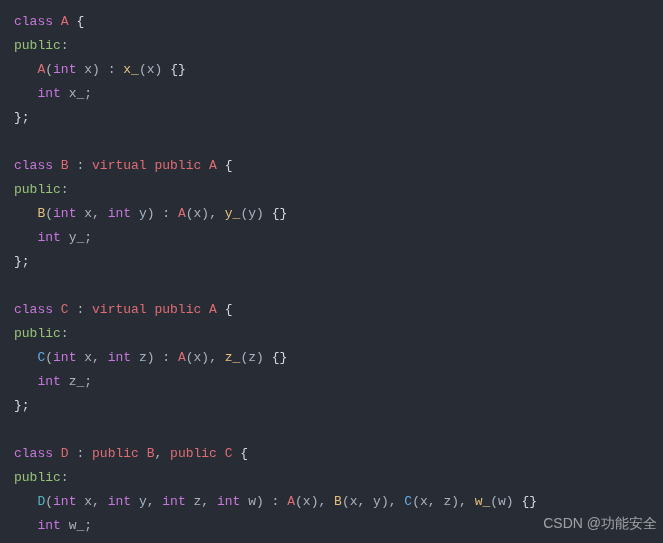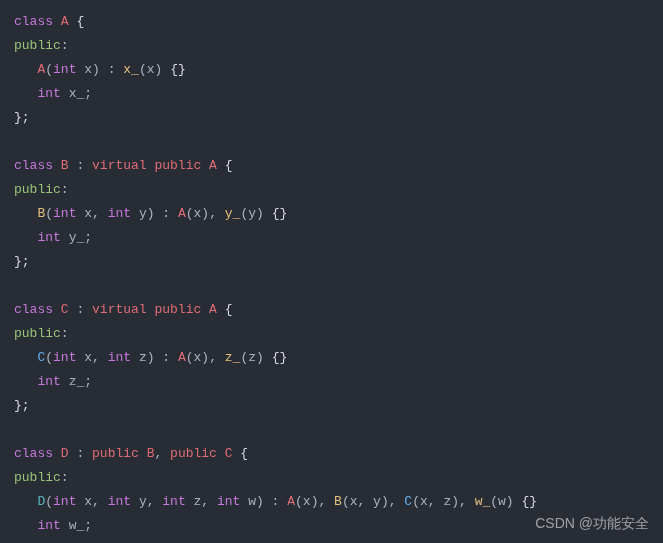--- a/index.html
+++ b/index.html
@@ -22,21 +22,21 @@
   .kw-access { color: #98c379; }   
   .cls-A     { color: #e06c75; }     
   .cls-B     { color: #e5c07b; }     
   .cls-C     { color: #61afef; }     
   .cls-D     { color: #56b6c2; }     
   .white     { color: #d7dae0; }     
   .colon     { color: #abb2bf; }
   .muted     { color: #abb2bf; }
   .watermark {
     position: absolute;
-    right: 14px;
+    right: 6px;
     bottom: 8px;
     color:rgba(255,255,255,0.55);
     font-family: Arial, sans-serif;
     font-size: 14px;
     pointer-events:none;
   }
 </style>
 </head>
 <body>
 

